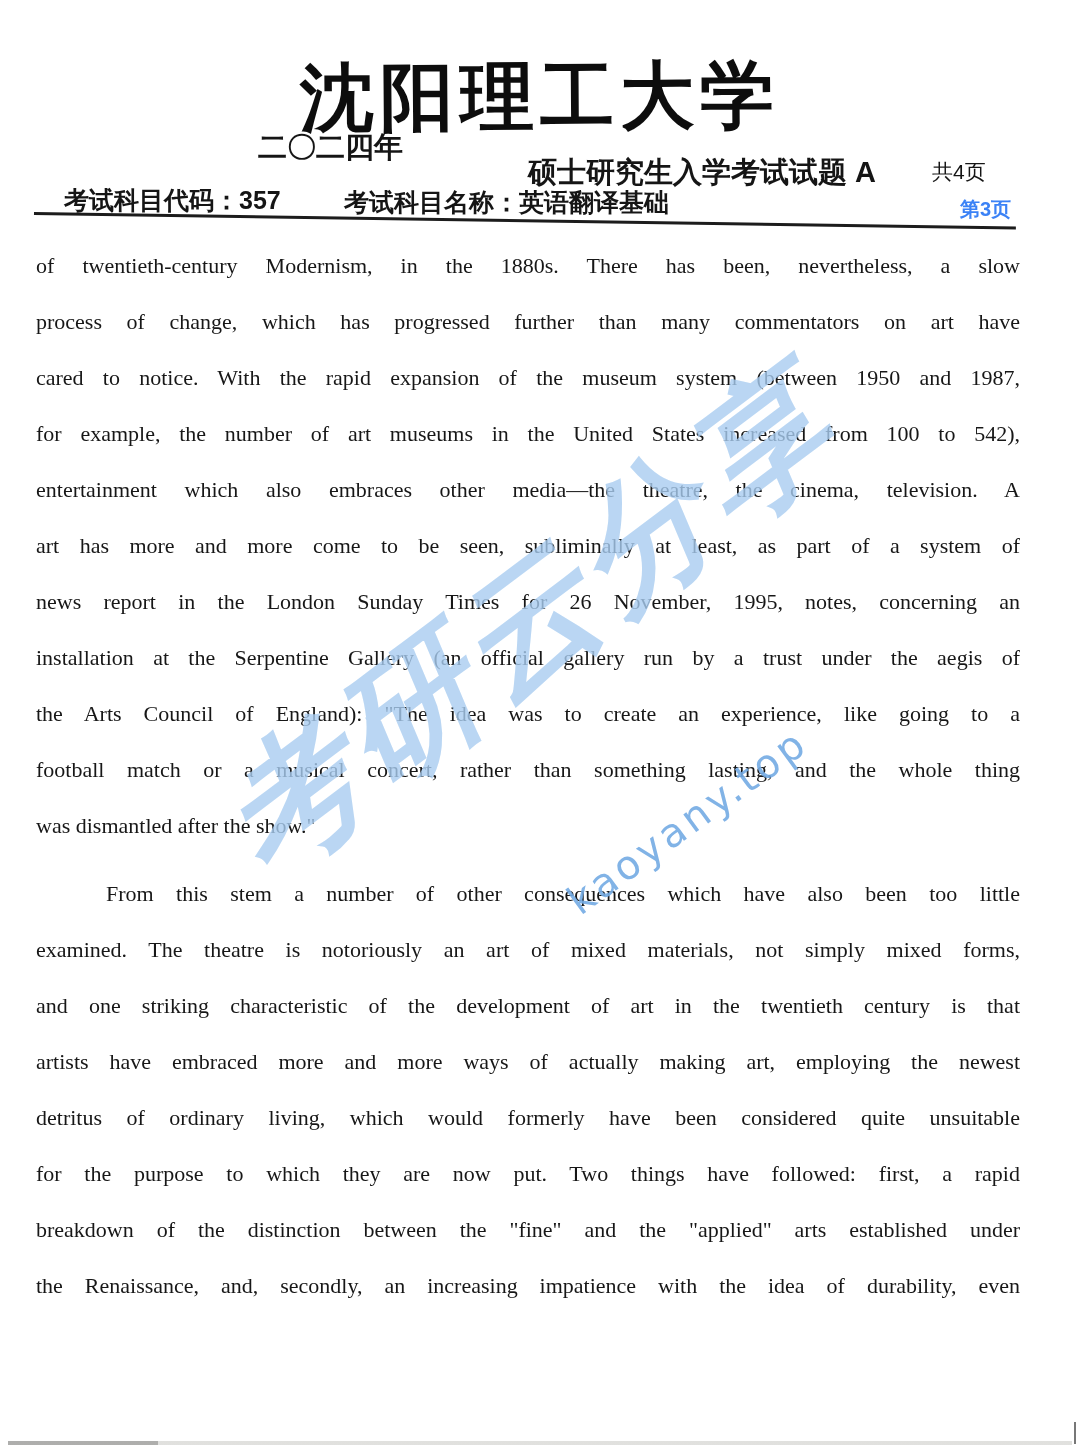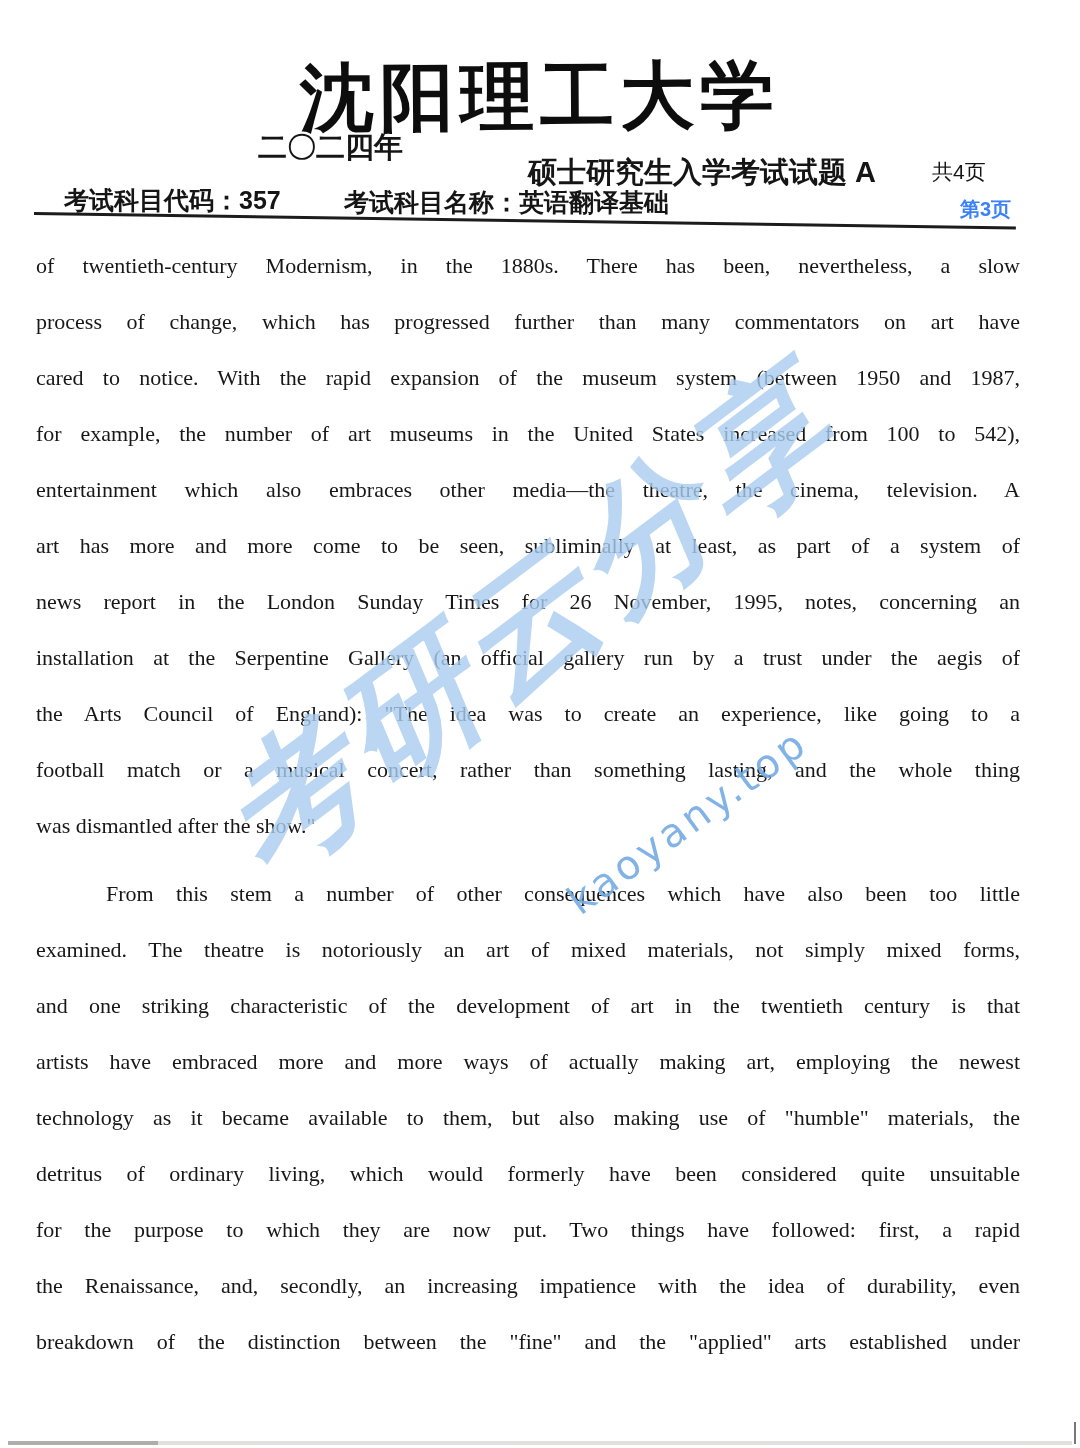--- a/index.html
+++ b/index.html
@@ -147,25 +147,24 @@
       <div class="line">installation at the Serpentine Gallery (an official gallery run by a trust under the aegis of</div>
       <div class="line">the Arts Council of England): "The idea was to create an experience, like going to a</div>
       <div class="line">football match or a musical concert, rather than something lasting, and the whole thing</div>
       <div class="line no-stretch">was dismantled after the show."</div>
     </div>
     <div class="para para-2">
       <div class="line indent">From this stem a number of other consequences which have also been too little</div>
       <div class="line">examined. The theatre is notoriously an art of mixed materials, not simply mixed forms,</div>
       <div class="line">and one striking characteristic of the development of art in the twentieth century is that</div>
       <div class="line">artists have embraced more and more ways of actually making art, employing the newest</div>
-      <div class="line">technology as it became available to them, but also making use of "humble" materials, the</div>
       <div class="line">detritus of ordinary living, which would formerly have been considered quite unsuitable</div>
       <div class="line">for the purpose to which they are now put. Two things have followed: first, a rapid</div>
+      <div class="line">breakdown of the distinction between the "fine" and the "applied" arts established under</div>
       <div class="line">the Renaissance, and, secondly, an increasing impatience with the idea of durability, even</div>
-      <div class="line">breakdown of the distinction between the "fine" and the "applied" arts established under</div>
     </div>
   </div>
 
   <div class="watermark-layer">
     <div class="wm-cn">考研云分享</div>
     <div class="wm-site">kaoyany.top</div>
   </div>
 
   <div class="artifact-bottom-bar"></div>
   <div class="artifact-right-tick"></div>

